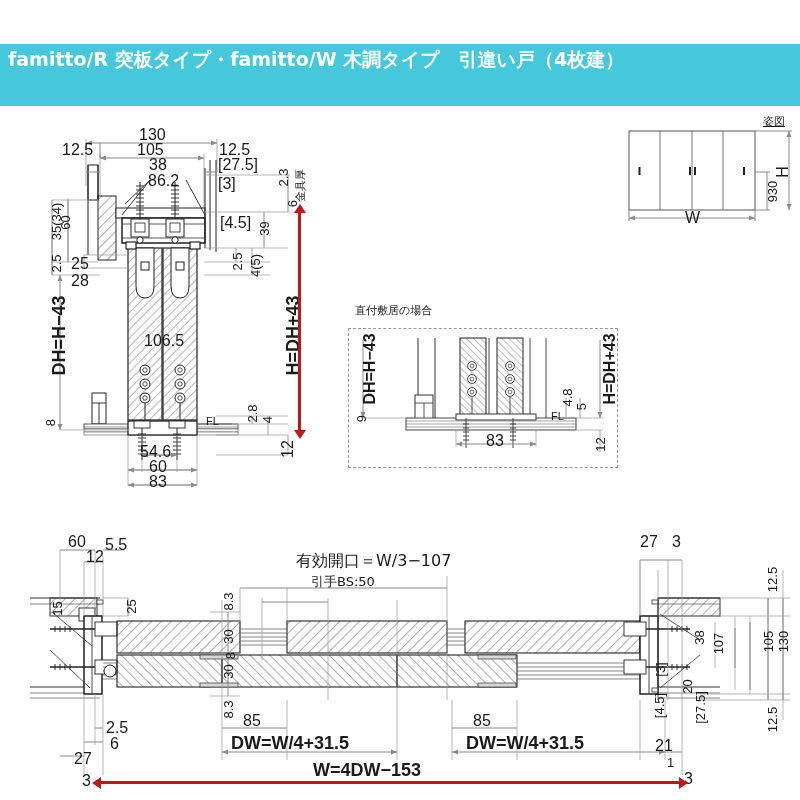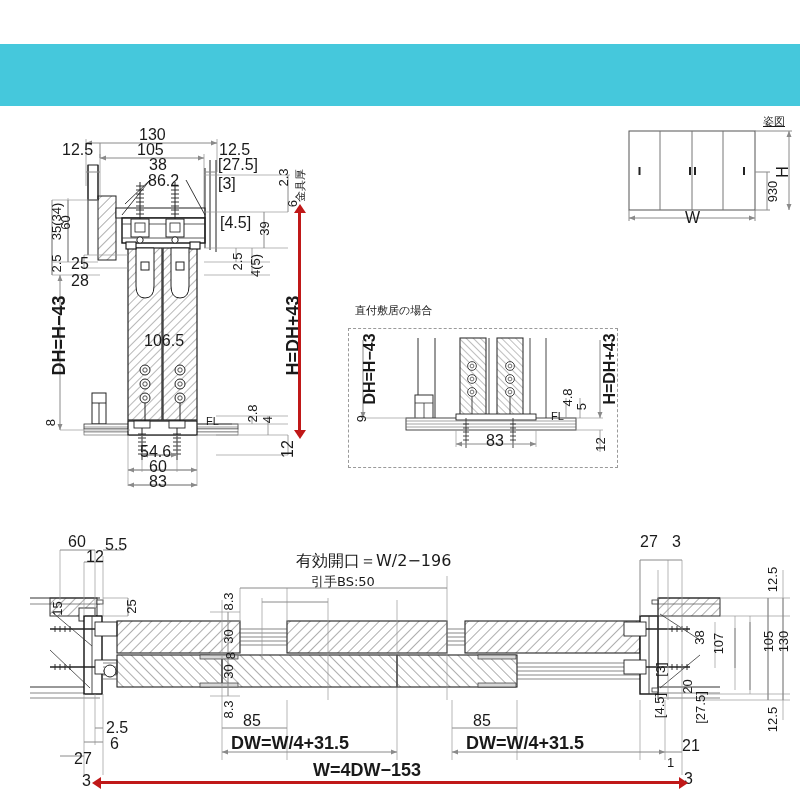--- a/index.html
+++ b/index.html
@@ -50,20 +50,21 @@
   .dashbox { position:absolute; border:1px dashed #9a9a9a; }
 
   svg { position:absolute; left:0; top:0; overflow:visible; }
 </style>
 </head>
 <body>
 <div id="page">
 
 
 <div class="subtitle-banner">
+  <div class="subtitle-line">famitto/R 突板タイプ・famitto/W 木調タイプ　引違い戸（4枚建）</div>
 </div>
 
 <div>
   <div class="dim sm jp" style="left:763px; top:114px;text-decoration:underline;">姿図</div>
   <svg width="800" height="800">
 
     <rect x="629" y="131" width="126" height="79" fill="#fff" stroke="#555" stroke-width="1"></rect>
 
     <line x1="660" y1="131" x2="660" y2="210" stroke="#777" stroke-width="1"></line>
     <line x1="692" y1="131" x2="692" y2="210" stroke="#777" stroke-width="1"></line>
@@ -666,21 +667,21 @@
 <div class="dim lg" style="left:68px; top:533px;">60</div>
 <div class="dim lg" style="left:105px; top:536px;">5.5</div>
 <div class="dim lg" style="left:86px; top:548px;">12</div>
 <div class="dim rot" style="left:44px; top:601px; width:26px; text-align:center;">15</div>
 <div class="dim rot" style="left:118px; top:599px; width:26px; text-align:center;">25</div>
 <div class="dim lg" style="left:106px; top:719px;">2.5</div>
 <div class="dim lg" style="left:110px; top:735px;">6</div>
 <div class="dim lg" style="left:74px; top:750px;">27</div>
 <div class="dim lg" style="left:82px; top:772px;">3</div>
 
-<div class="dim lg jp" style="left:296px; top:551px;">有効開口＝W/2−196</div>
+<div class="dim lg jp" style="left:296px; top:551px;">有効開口＝W/3−107</div>
 <div class="dim jp" style="left:311px; top:573px;">引手BS:50</div>
 
 <div class="dim rot" style="left:211px; top:594px; width:34px; text-align:center;">8.3</div>
 <div class="dim rot" style="left:213px; top:629px; width:30px; text-align:center;">30</div>
 <div class="dim rot" style="left:213px; top:664px; width:30px; text-align:center;">30</div>
 <div class="dim rot" style="left:219px; top:648px; width:22px; text-align:center;">8</div>
 <div class="dim rot" style="left:211px; top:702px; width:34px; text-align:center;">8.3</div>
 
 <div class="dim lg" style="left:243px; top:712px;">85</div>
 <div class="dim lg" style="left:473px; top:712px;">85</div>
@@ -693,21 +694,21 @@
 <div class="dim rot" style="left:752px; top:572px; width:40px; text-align:center;">12.5</div>
 <div class="dim rot" style="left:751px; top:634px; width:34px; text-align:center;">105</div>
 <div class="dim rot" style="left:766px; top:634px; width:34px; text-align:center;">130</div>
 <div class="dim rot" style="left:701px; top:636px; width:34px; text-align:center;">107</div>
 <div class="dim rot" style="left:686px; top:630px; width:26px; text-align:center;">38</div>
 <div class="dim rot" style="left:647px; top:662px; width:26px; text-align:center;">[3]</div>
 <div class="dim rot" style="left:674px; top:679px; width:26px; text-align:center;">20</div>
 <div class="dim rot" style="left:677px; top:700px; width:46px; text-align:center;">[27.5]</div>
 <div class="dim rot" style="left:639px; top:698px; width:40px; text-align:center;">[4.5]</div>
 <div class="dim rot" style="left:752px; top:712px; width:40px; text-align:center;">12.5</div>
-<div class="dim lg" style="left:682px; top:737px;">21</div>
+<div class="dim lg" style="left:655px; top:737px;">21</div>
 <div class="dim" style="left:667px; top:755px;">1</div>
 <div class="dim lg" style="left:684px; top:770px;">3</div>
 
 <div>
   <div class="redline h" style="left:101px; top:781px; width:578px;"></div>
   <div class="redarrow left" style="left:92px; top:777px;"></div>
   <div class="redarrow right" style="left:679px; top:777px;"></div>
 </div>
 </div>
 

